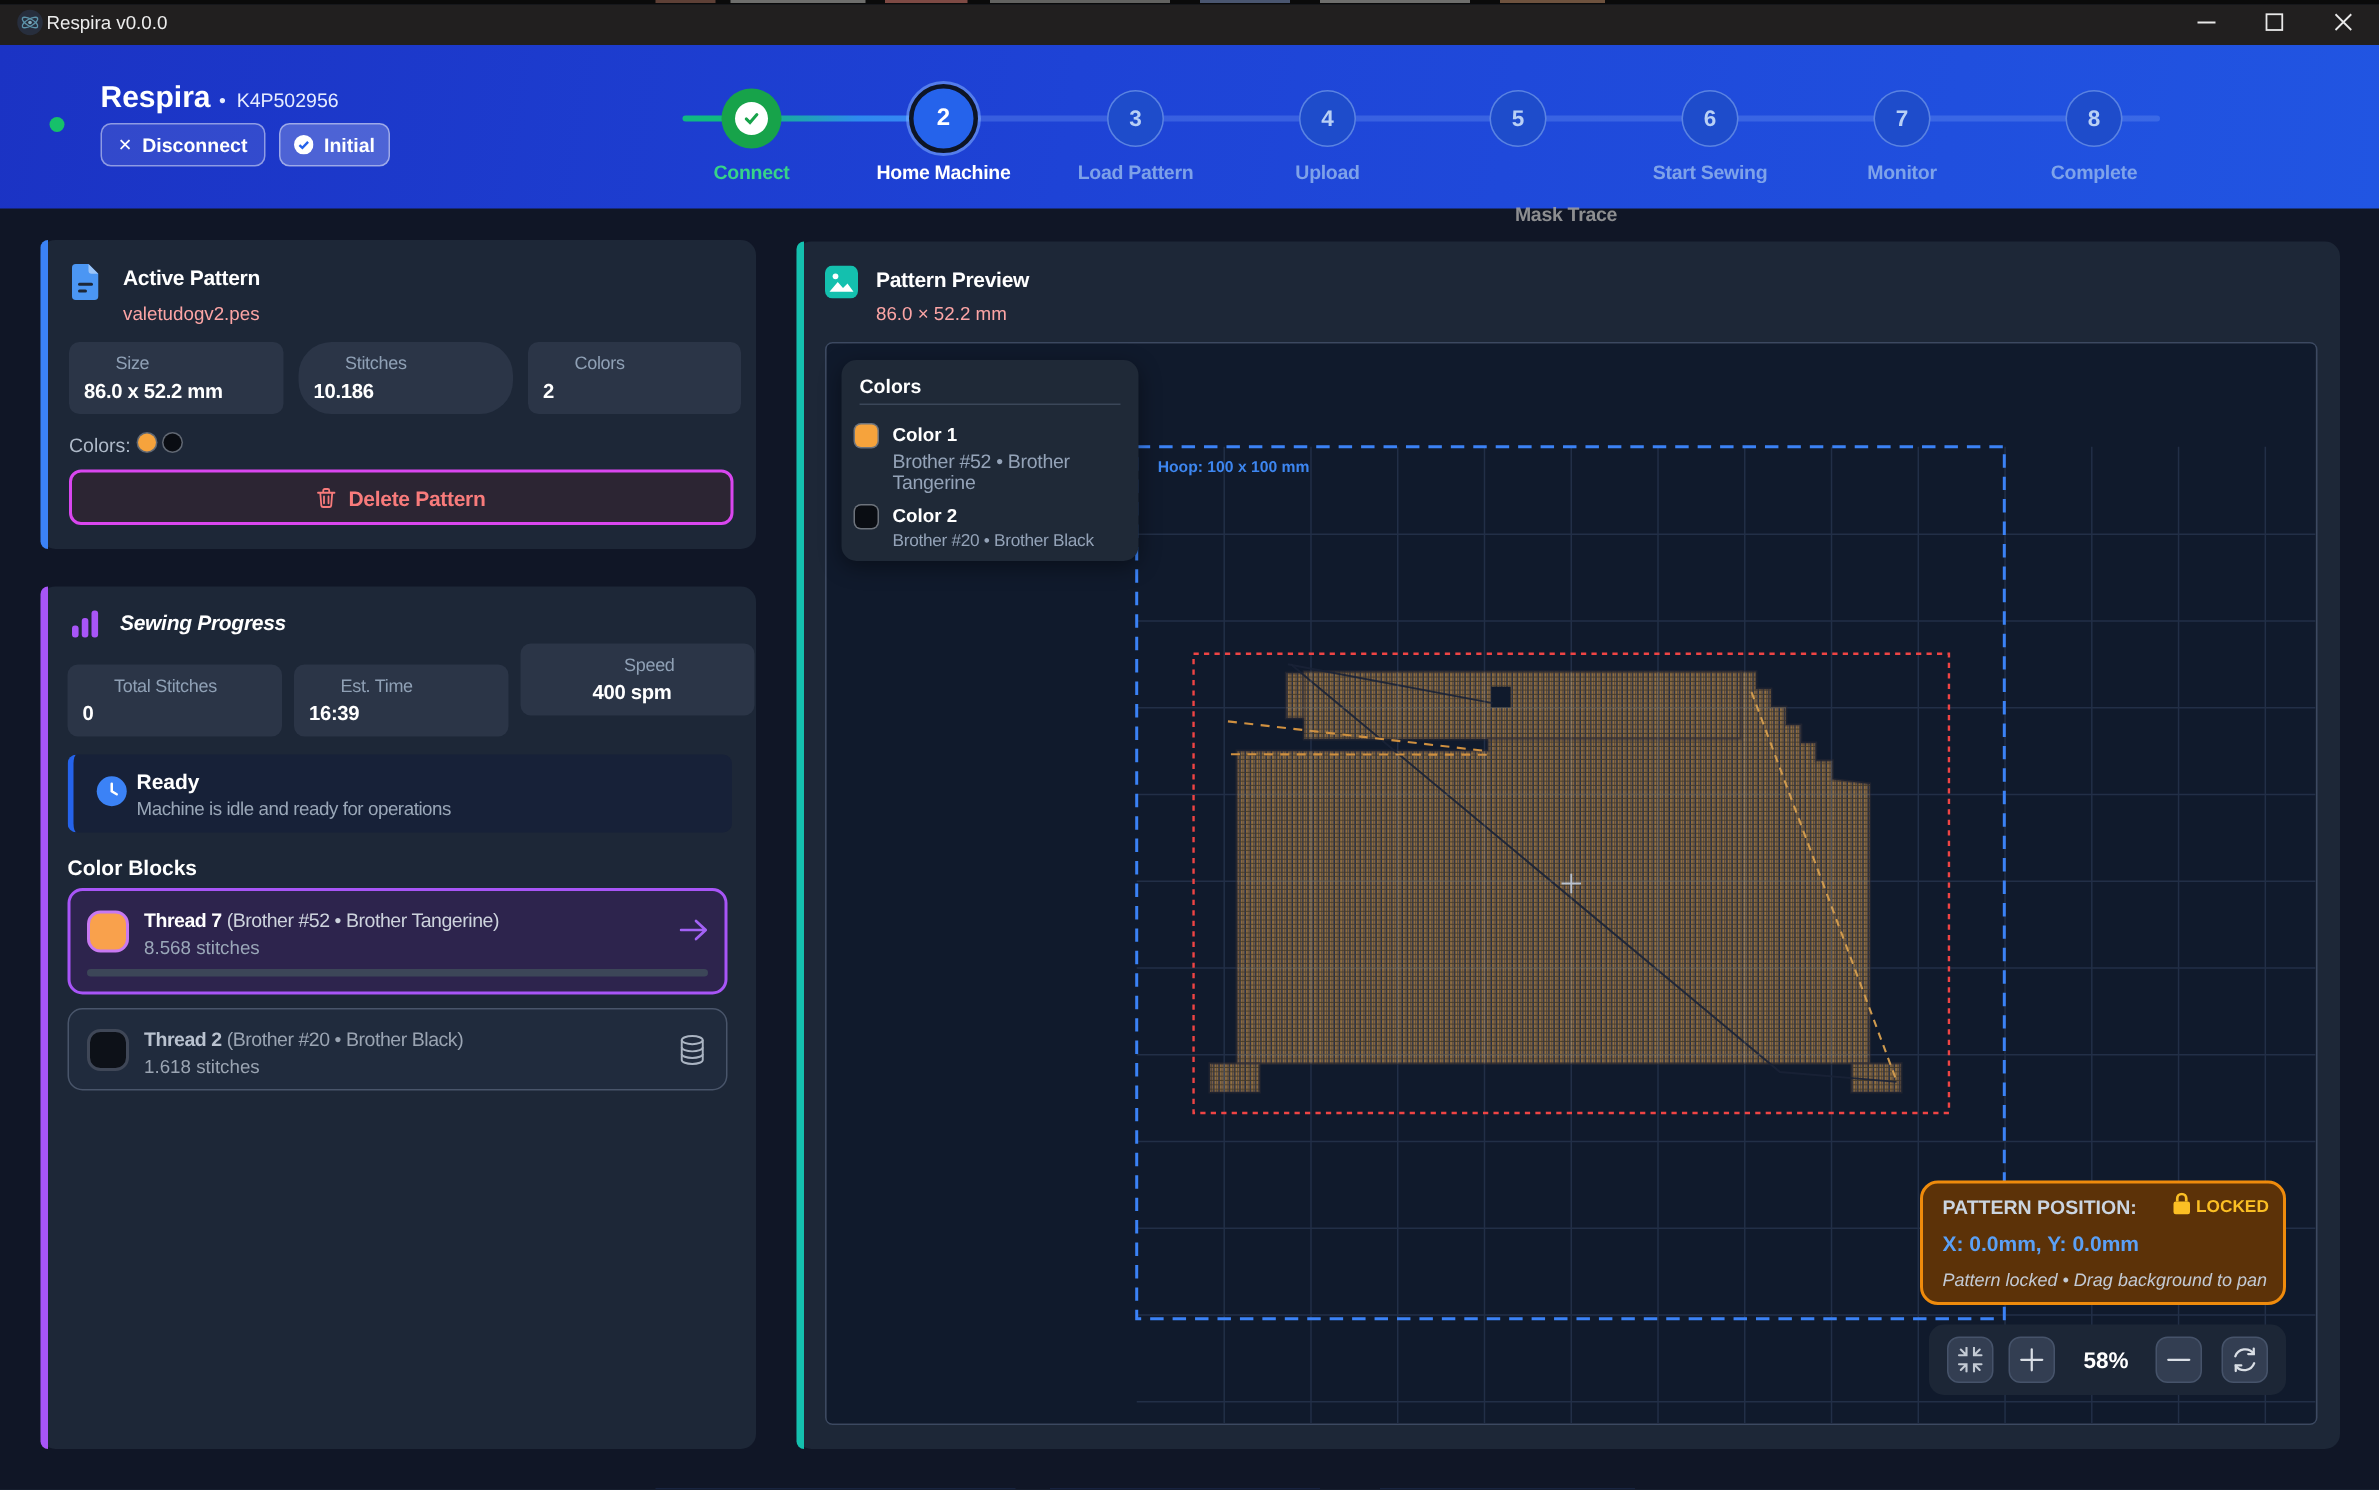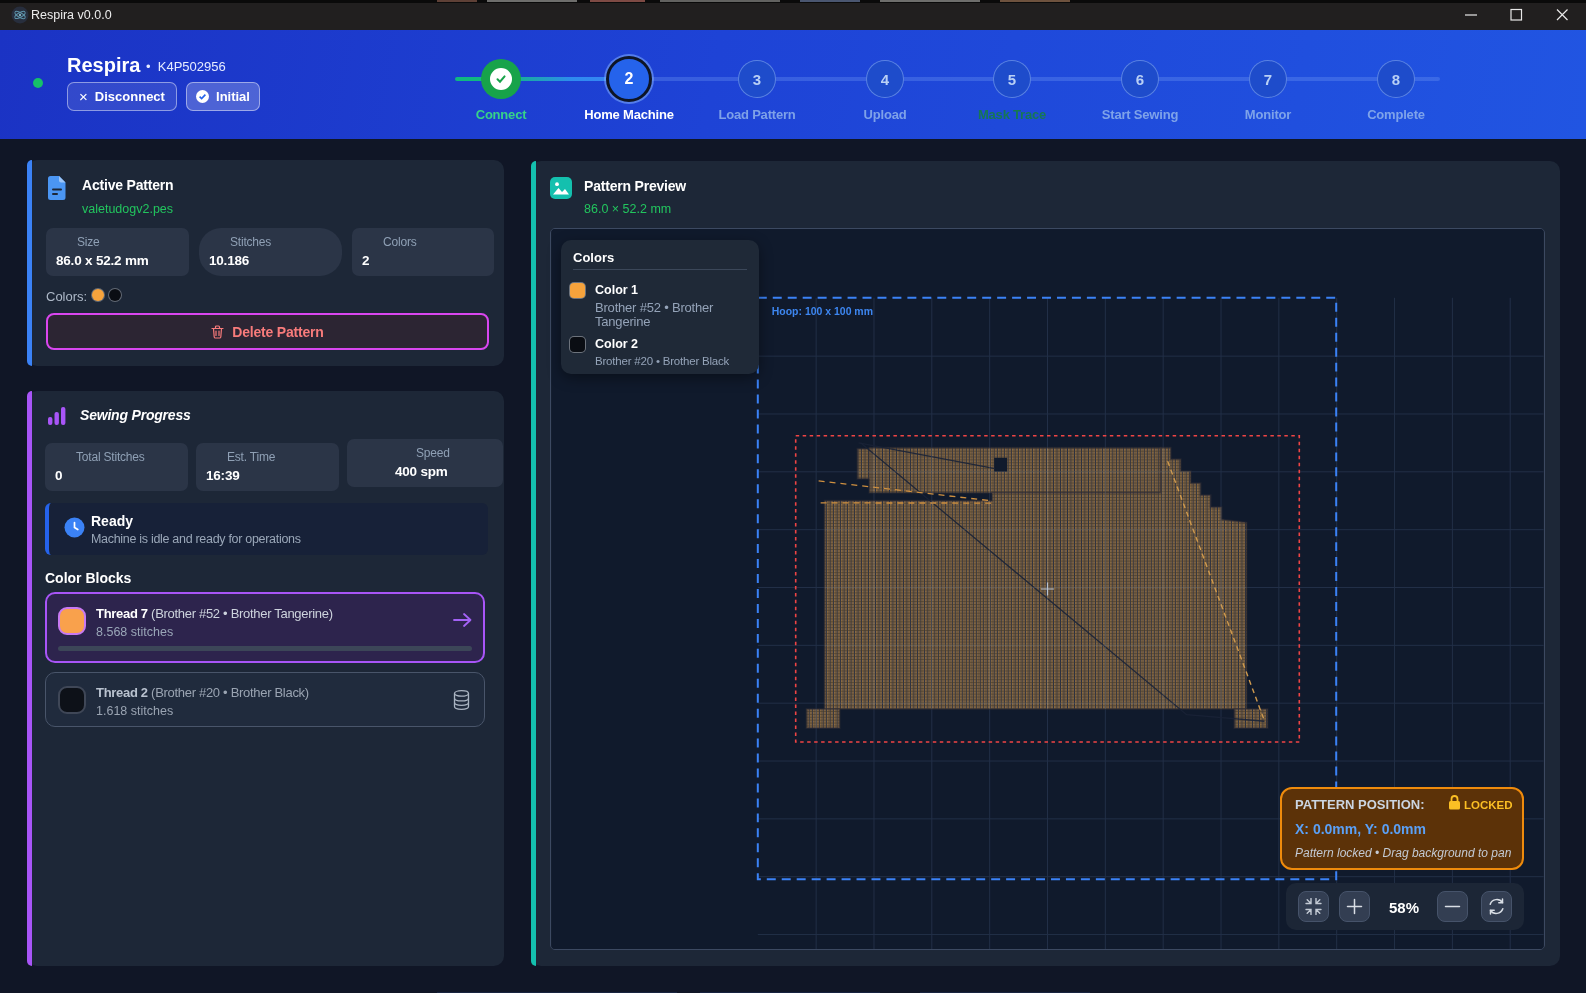--- a/index.html
+++ b/index.html
@@ -19,21 +19,21 @@
   .stepc { position:absolute; border-radius:50%; display:flex; align-items:center; justify-content:center; }
   .steplbl { position:absolute; top:77px; width:120px; text-align:center; font-size:13px; font-weight:bold; letter-spacing:-0.2px; }
   .line { position:absolute; top:47px; height:4px; border-radius:2px; }
   
   .card { position:absolute; background:#1d2737; border-radius:10px; }
   .lb { position:absolute; left:0; top:0; bottom:0; width:5px; border-radius:10px 0 0 10px; }
   .statbox { position:absolute; width:143px; height:48px; background:#2b3547; border-radius:7px; padding:7px 10px; }
   .statlabel { font-size:12px; color:#8fa0b5; letter-spacing:-0.2px;margin-left:21px; }
   .statval { font-size:13.5px; font-weight:bold; color:#fff; margin-top:4px; letter-spacing:-0.2px; }
   .ctitle { position:absolute; font-size:14px; font-weight:bold; color:#fff; letter-spacing:-0.2px; }
-  .csub { position:absolute; font-size:12.5px; color:#22c55e; }
+  .csub { position:absolute; font-size:12.5px; color:#fca5a5; }
 </style>
 </head>
 <body>
 
 <div class="abs" style="left:0;top:0;width:1586px;height:3px;background:#0a0a0a;"></div>
 <div class="abs" style="left:437px;top:0;width:40px;height:2px;background:#5e4036;"></div>
 <div class="abs" style="left:487px;top:0;width:90px;height:2px;background:#6e6e6c;"></div>
 <div class="abs" style="left:590px;top:0;width:55px;height:2px;background:#7e4a44;"></div>
 <div class="abs" style="left:660px;top:0;width:120px;height:2px;background:#626260;"></div>
 <div class="abs" style="left:800px;top:0;width:60px;height:2px;background:#4a5670;"></div>
@@ -83,21 +83,21 @@
 
   <div class="stepc" style="left:606px;top:26px;width:46px;height:46px;background:#2563eb;border:3px solid #0d1526;box-shadow:0 0 0 2px rgba(130,175,255,.55);color:#fff;font-weight:bold;font-size:16px;">2</div>
   <div class="steplbl" style="left:569px;color:#ffffff;">Home Machine</div>
 </div>
 <div class="abs" style="left:0;top:30px;width:1586px;height:109px;" id="inactive-steps">
   <div class="stepc" style="left:738px;top:30px;width:38px;height:38px;background:#1e4ccb;border:1.5px solid rgba(150,185,250,.5);color:#b9d0f5;font-weight:bold;font-size:15px;">3</div>
   <div class="steplbl" style="left:697px;color:#8fb2ec;opacity:.85;">Load Pattern</div>
   <div class="stepc" style="left:866px;top:30px;width:38px;height:38px;background:#1e4ccb;border:1.5px solid rgba(150,185,250,.5);color:#b9d0f5;font-weight:bold;font-size:15px;">4</div>
   <div class="steplbl" style="left:825px;color:#8fb2ec;opacity:.85;">Upload</div>
   <div class="stepc" style="left:993px;top:30px;width:38px;height:38px;background:#1e4ccb;border:1.5px solid rgba(150,185,250,.5);color:#b9d0f5;font-weight:bold;font-size:15px;">5</div>
-  <div class="steplbl" style="left:952px;color:#15803d;opacity:.85;">Mask Trace</div>
+  <div class="steplbl" style="left:984px;color:#a3a3a3;opacity:.85;margin-top:28px;">Mask Trace</div>
   <div class="stepc" style="left:1121px;top:30px;width:38px;height:38px;background:#1e4ccb;border:1.5px solid rgba(150,185,250,.5);color:#b9d0f5;font-weight:bold;font-size:15px;">6</div>
   <div class="steplbl" style="left:1080px;color:#8fb2ec;opacity:.85;">Start Sewing</div>
   <div class="stepc" style="left:1249px;top:30px;width:38px;height:38px;background:#1e4ccb;border:1.5px solid rgba(150,185,250,.5);color:#b9d0f5;font-weight:bold;font-size:15px;">7</div>
   <div class="steplbl" style="left:1208px;color:#8fb2ec;opacity:.85;">Monitor</div>
   <div class="stepc" style="left:1377px;top:30px;width:38px;height:38px;background:#1e4ccb;border:1.5px solid rgba(150,185,250,.5);color:#b9d0f5;font-weight:bold;font-size:15px;">8</div>
   <div class="steplbl" style="left:1336px;color:#8fb2ec;opacity:.85;">Complete</div>
 </div>
 
 <div class="card" style="left:27px;top:160px;width:477px;height:206px;">
   <div class="lb" style="background:#3b82f6;"></div>
@@ -141,21 +141,21 @@
 </svg>
 <div class="ctitle" style="left:80px;top:407px;font-style:italic;">Sewing Progress</div>
 <div class="statbox" style="left:45px;top:443px;">
     <div class="statlabel">Total Stitches</div>
     <div class="statval">0</div>
   </div>
 <div class="statbox" style="left:196px;top:443px;">
     <div class="statlabel">Est. Time</div>
     <div class="statval">16:39</div>
   </div>
-<div class="statbox" style="left:347px;top:439px;width:156px;padding-left:48px;">
+<div class="statbox" style="left:347px;top:429px;width:156px;padding-left:48px;">
     <div class="statlabel">Speed</div>
     <div class="statval">400 spm</div>
   </div>
 <div class="abs" style="left:45px;top:503px;width:443px;height:52px;background:#172138;border-left:4px solid #2563eb;border-radius:6px;"></div>
 <svg class="abs" style="left:64px;top:517px" width="21" height="21" viewBox="0 0 21 21">
   <circle cx="10.5" cy="10.5" r="10" fill="#3b82f6"></circle>
   <path d="M10.5 5.5 V10.5 L13.8 12.5" stroke="#fff" stroke-width="1.7" fill="none" stroke-linecap="round"></path>
 </svg>
 <div class="abs" style="left:91px;top:513px;font-size:14px;font-weight:bold;color:#fff;">Ready</div>
 <div class="abs" style="left:91px;top:532px;font-size:12.5px;color:#9aa7b8;letter-spacing:-0.3px;">Machine is idle and ready for operations</div>

